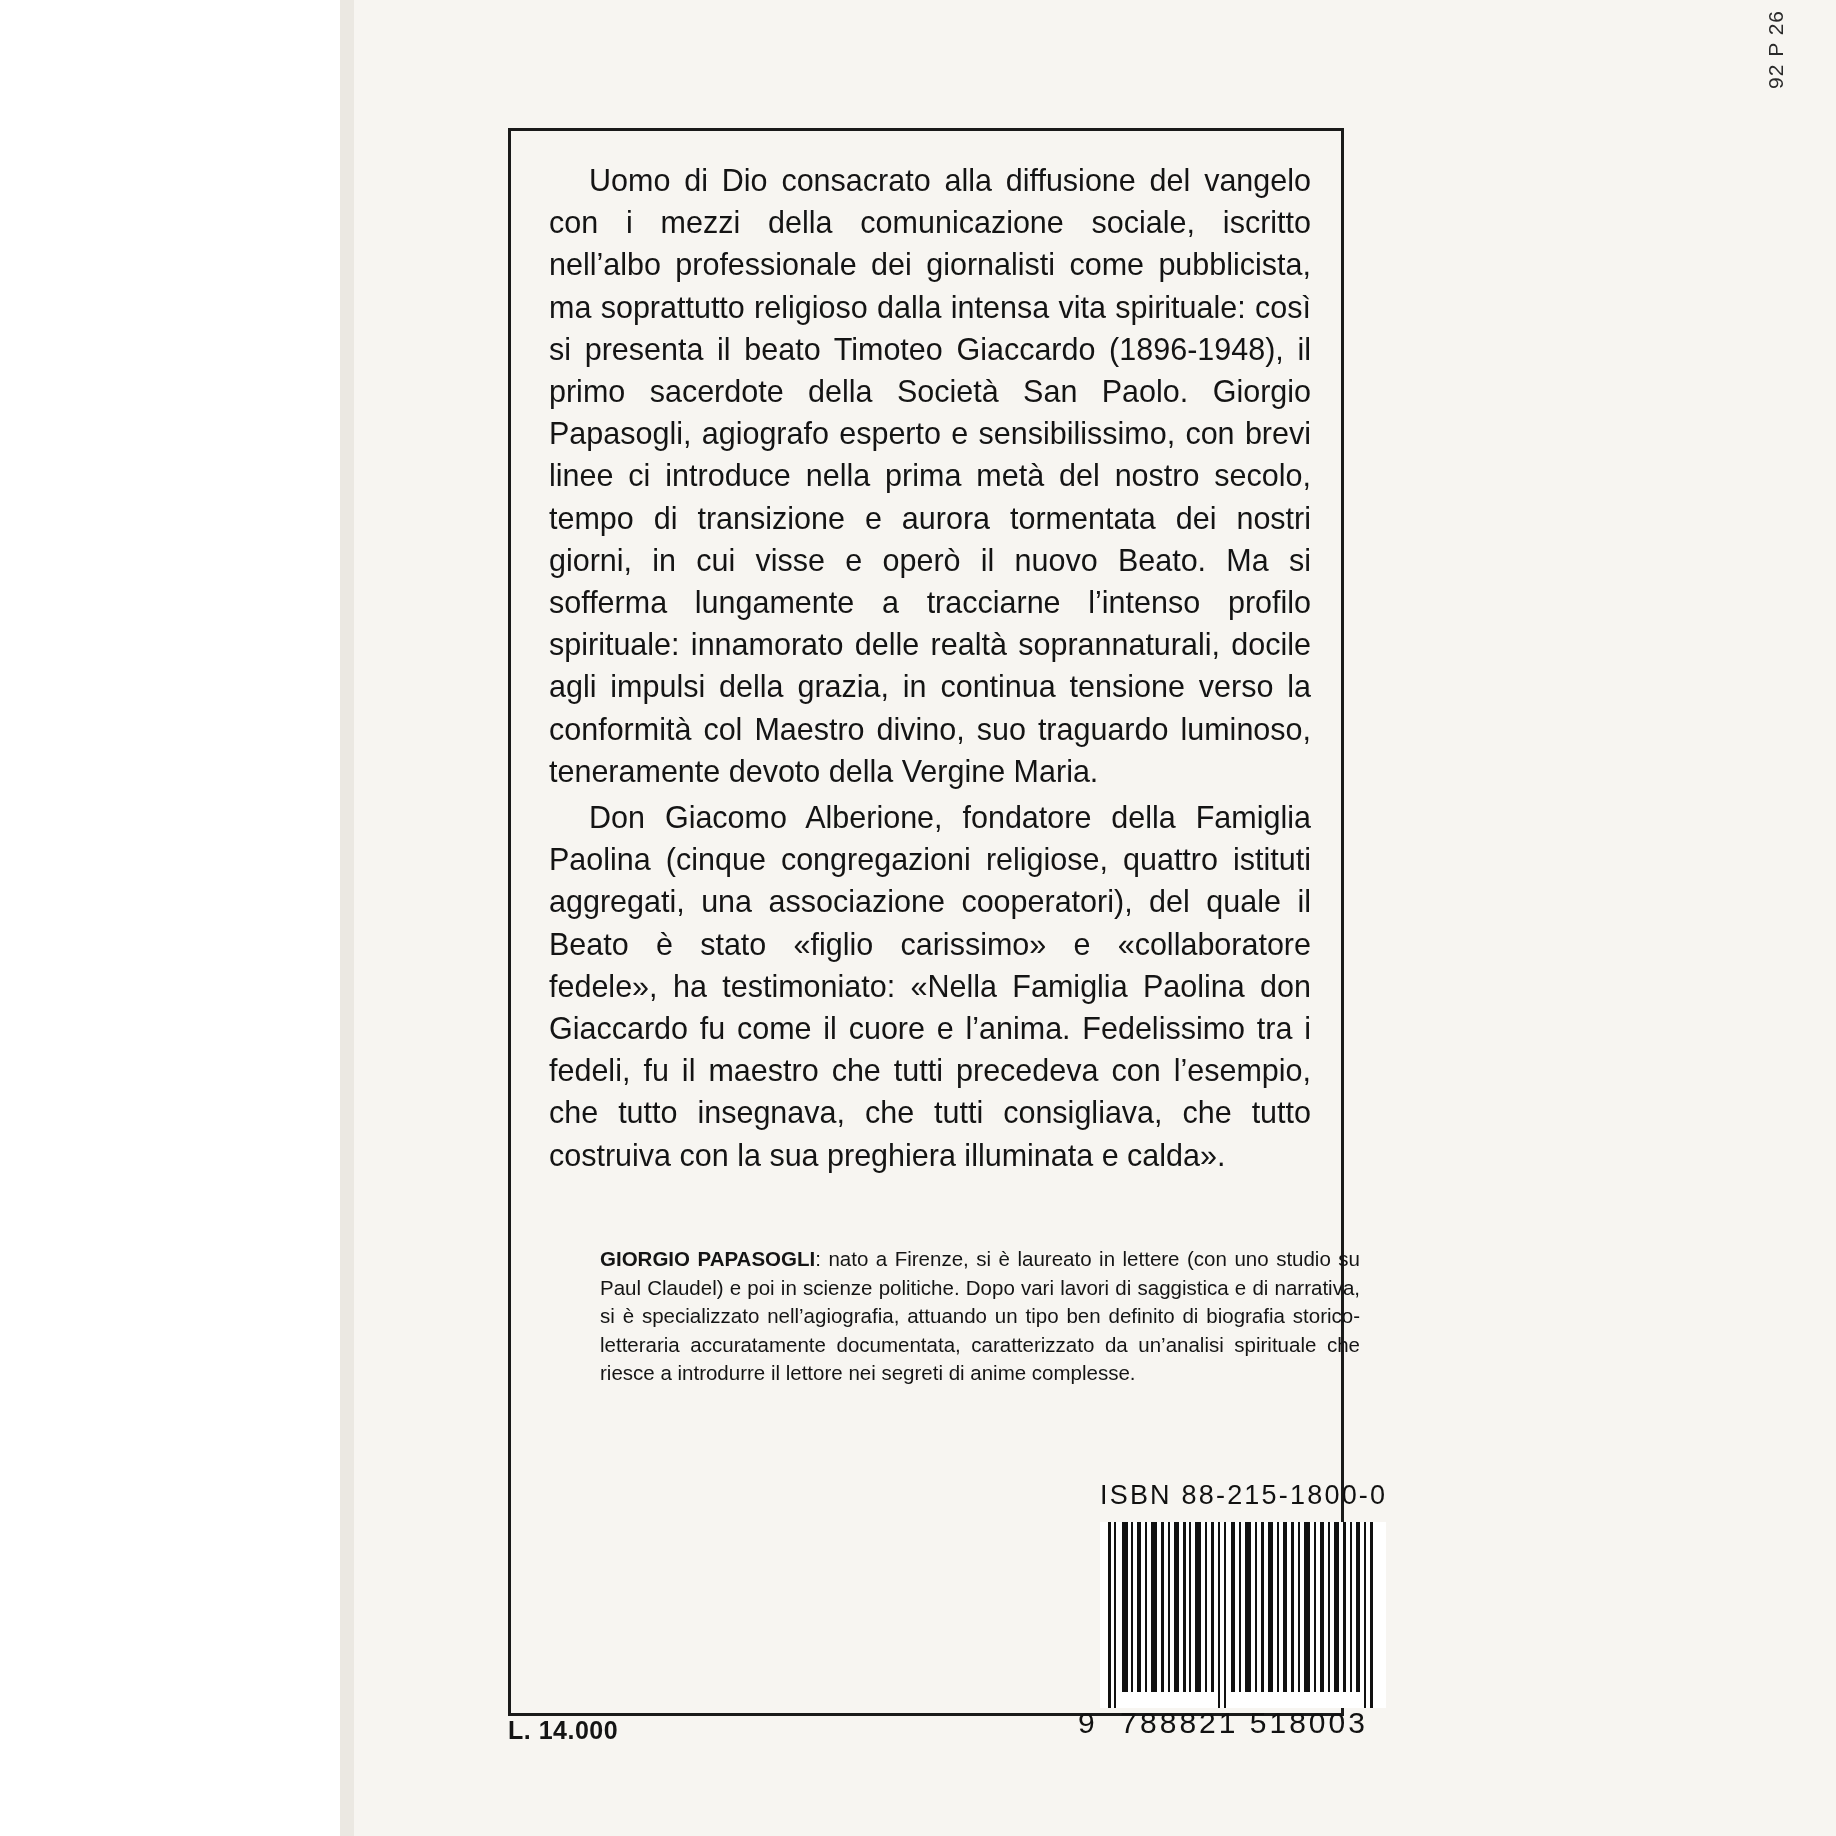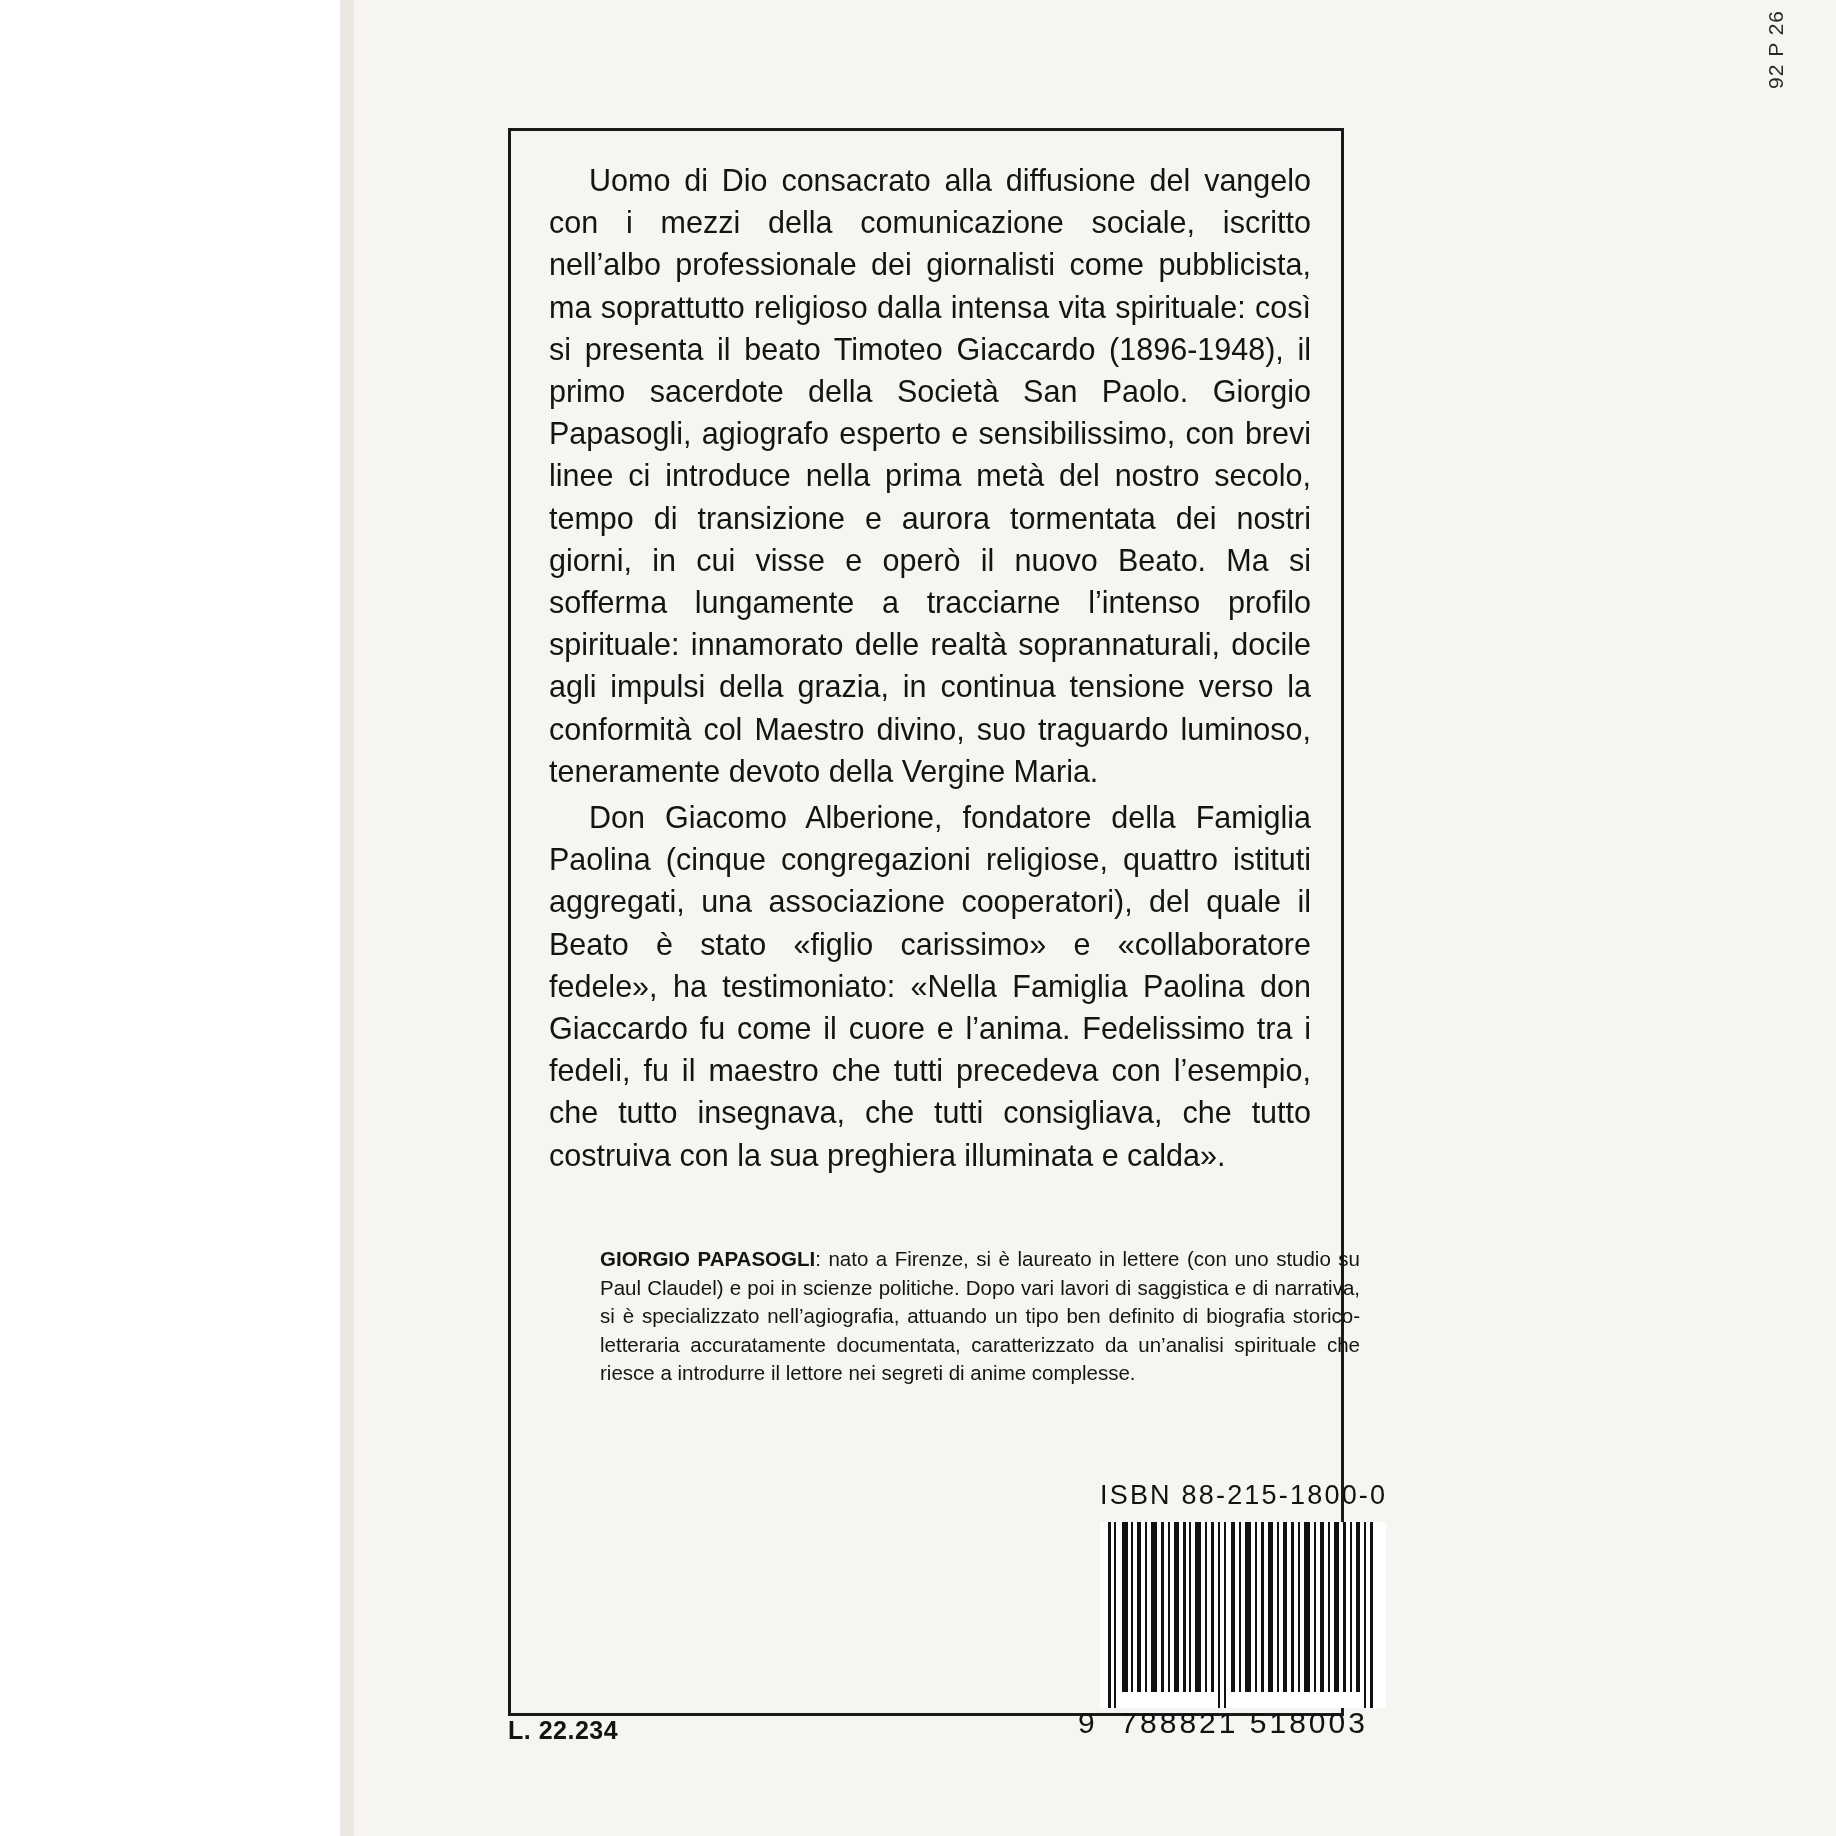--- a/index.html
+++ b/index.html
@@ -191,15 +191,15 @@
         <rect x="250" y="0" width="2" height="170"></rect>
         <rect x="256" y="0" width="4" height="170"></rect>
         <rect x="264" y="0" width="2" height="186"></rect>
         <rect x="270" y="0" width="3" height="186"></rect>
       </g>
     </svg>
   </div>
 
   <div class="barcode-digits">9  788821 518003</div>
 
-  <div class="price">L. 22.234</div>
+  <div class="price">L. 14.000</div>
 
 </div>
 
 </body></html>

